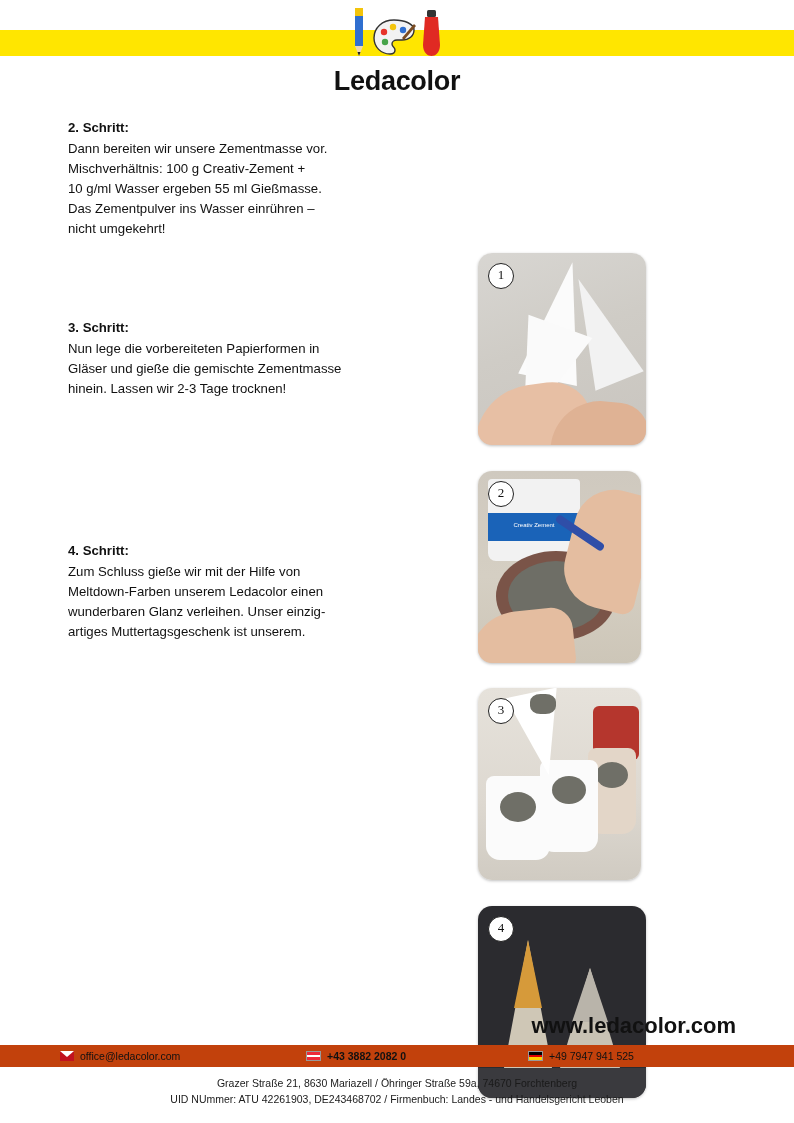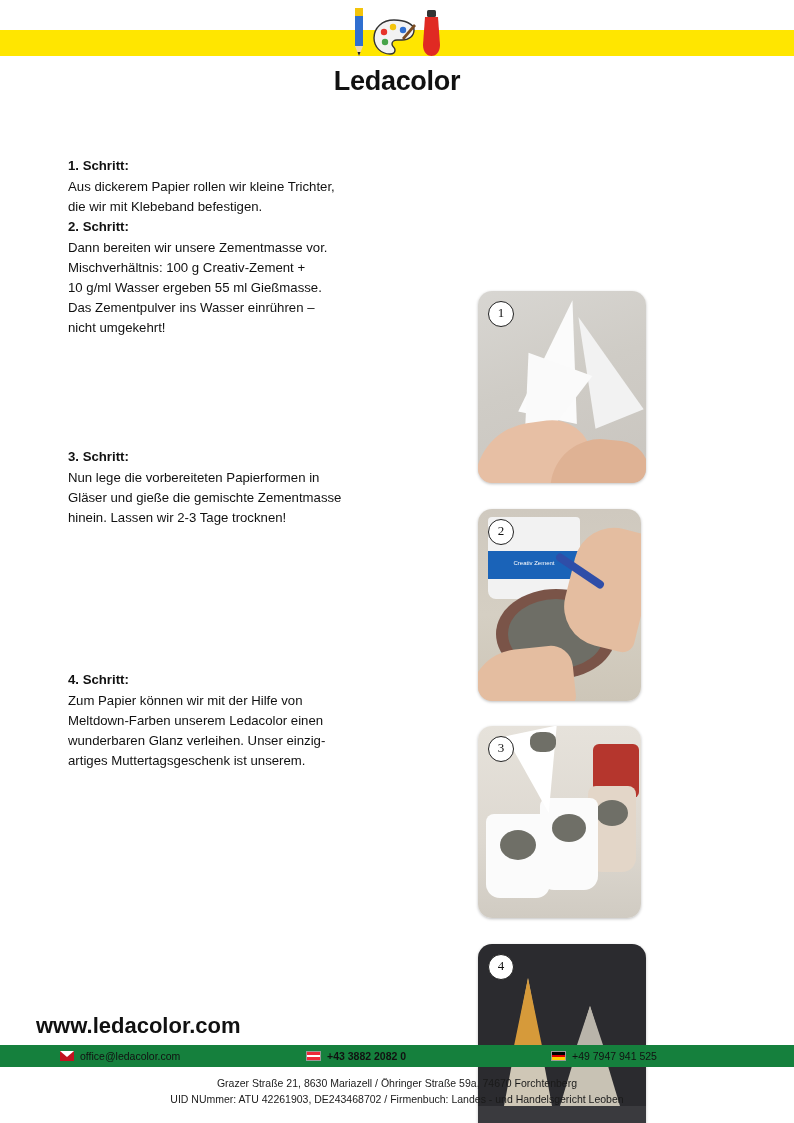--- a/index.html
+++ b/index.html
@@ -231,54 +231,54 @@
   }
 
   
   .footer {
     position: absolute;
     left: 0; right: 0; bottom: 0;
     height: 120px;
   }
   .footer-top {
     display: flex;
-    justify-content: flex-start;
+    justify-content: flex-end;
     align-items: flex-end;
-    padding: 0 58px 6px 36px;
+    padding: 0 58px 6px 48px;
     height: 36px;
   }
   .footer-web {
     font-size: 22px;
     font-weight: bold;
     color: #111;
   }
   .footer-slogan {
     font-size: 20px;
     font-weight: bold;
     color: #111;
   }
   .footer-band {
-    background: #15803d;
+    background: #c2410c;
     height: 22px;
     display: flex;
     align-items: center;
     padding: 0 60px;
     box-sizing: border-box;
     position: relative;
   }
   .contact-item {
     display: flex;
     align-items: center;
     gap: 6px;
     font-size: 10.5px;
     color: #111;
   }
   .c-mail { position: absolute; left: 60px; }
   .c-at   { position: absolute; left: 306px; font-weight: bold; }
-  .c-de   { position: absolute; left: 551px; }
+  .c-de   { position: absolute; left: 528px; }
   .mail-icon {
     width: 14px; height: 10px; background: #c1121f; position: relative; display: inline-block;
   }
   .mail-icon::after {
     content: ""; position: absolute; left: 0; top: 0; width: 0; height: 0;
     border-left: 7px solid transparent; border-right: 7px solid transparent;
     border-top: 6px solid #ffffff;
   }
   .flag {
     width: 15px; height: 10px; display: inline-block; border: 1px solid #999; box-sizing: border-box;
@@ -325,59 +325,50 @@
         <rect x="6" y="2" width="9" height="7" rx="1.5" fill="#333"></rect>
         <path d="M4 9 h13 l2 28 c0 8 -5 11 -8.5 11 S2 45 2 37 z" fill="#e02a23"></path>
       </svg>
     </div>
     <div class="logo-text">Ledacolor</div>
   </div>
 </div>
 
 <div class="content">
 
-  <div class="step-row" style="margin-top:38px;">
-    <div class="step-text">
-      <div class="step-title">1. Schritt:</div>
-      <div class="step-body">
-        <p>Aus dickerem Papier rollen wir kleine Trichter,</p>
-        <p>die wir mit Klebeband befestigen.</p>
-      </div>
-    </div>
-  </div>
 
   <div class="step-row" style="">
     <div class="step-text">
       <div class="step-title">2. Schritt:</div>
       <div class="step-body">
         <p>Dann bereiten wir unsere Zementmasse vor.</p>
         <p>Mischverhältnis: 100 g Creativ-Zement +</p>
         <p>10 g/ml Wasser ergeben 55 ml Gießmasse.</p>
         <p>Das Zementpulver ins Wasser einrühren –</p>
         <p>nicht umgekehrt!</p>
       </div>
     </div>
   </div>
 
-  <div class="step-row" style="margin-top:109px;">
+  <div class="step-row" style="margin-top:79px;">
     <div class="step-text">
       <div class="step-title">3. Schritt:</div>
       <div class="step-body">
         <p>Nun lege die vorbereiteten Papierformen in</p>
         <p>Gläser und gieße die gemischte Zementmasse</p>
         <p>hinein. Lassen wir 2-3 Tage trocknen!</p>
       </div>
     </div>
   </div>
 
   <div class="step-row" style="margin-top:142px;">
     <div class="step-text">
       <div class="step-title">4. Schritt:</div>
       <div class="step-body">
-        <p>Zum Papier können wir mit der Hilfe von</p>
+        <p>Zum Schluss gieße wir mit der Hilfe von</p>
         <p>Meltdown-Farben unserem Ledacolor einen</p>
         <p>wunderbaren Glanz verleihen. Unser einzig-</p>
         <p>artiges Muttertagsgeschenk ist unserem.</p>
       </div>
     </div>
   </div>
 
   <div class="photo" id="photo-1">
     <div class="cone-a"></div>
     <div class="cone-b"></div>

